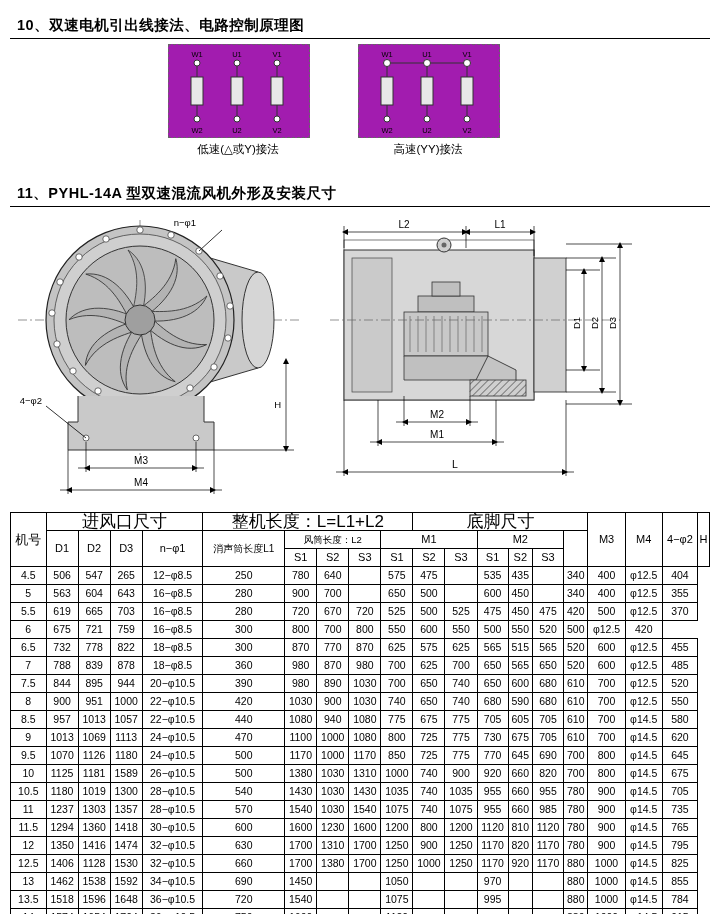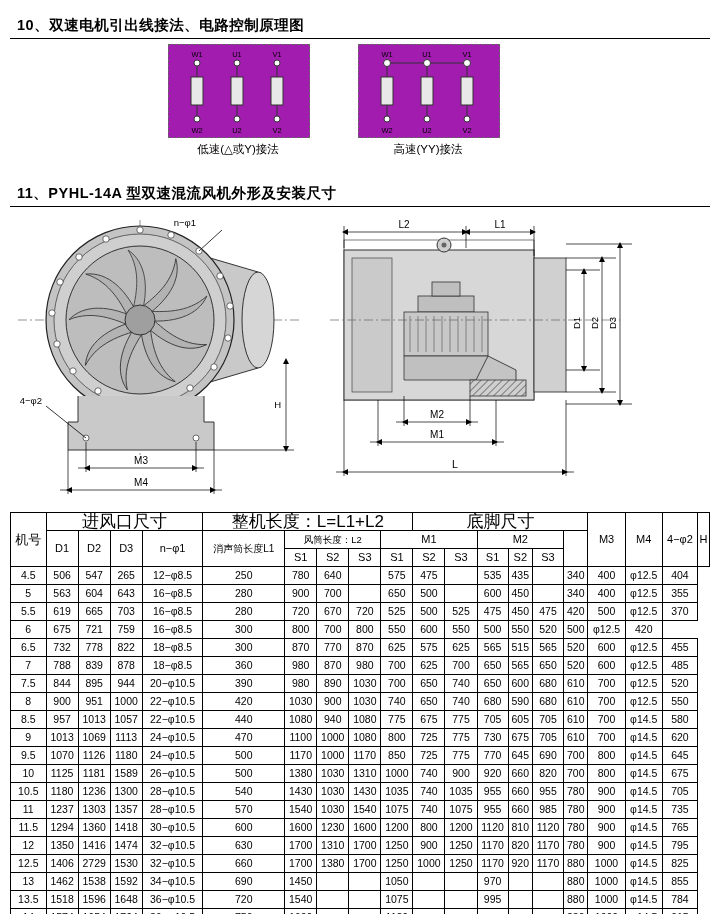--- a/index.html
+++ b/index.html
@@ -603,21 +603,21 @@
         <td>660</td>
         <td>820</td>
         <td>700</td>
         <td>800</td>
         <td>φ14.5</td>
         <td>675</td>
       </tr>
       <tr>
         <td>10.5</td>
         <td>1180</td>
-        <td>1236</td>
+        <td>1019</td>
         <td>1300</td>
         <td>28−φ10.5</td>
         <td>540</td>
         <td>1430</td>
         <td>1030</td>
         <td>1430</td>
         <td>1035</td>
         <td>740</td>
         <td>1035</td>
         <td>955</td>
@@ -687,21 +687,21 @@
         <td>820</td>
         <td>1170</td>
         <td>780</td>
         <td>900</td>
         <td>φ14.5</td>
         <td>795</td>
       </tr>
       <tr>
         <td>12.5</td>
         <td>1406</td>
-        <td>2729</td>
+        <td>1128</td>
         <td>1530</td>
         <td>32−φ10.5</td>
         <td>660</td>
         <td>1700</td>
         <td>1380</td>
         <td>1700</td>
         <td>1250</td>
         <td>1000</td>
         <td>1250</td>
         <td>1170</td>

